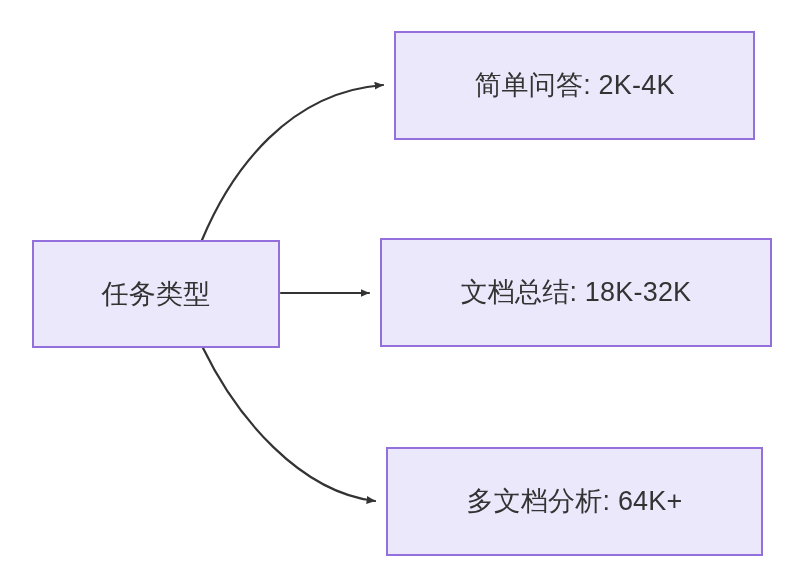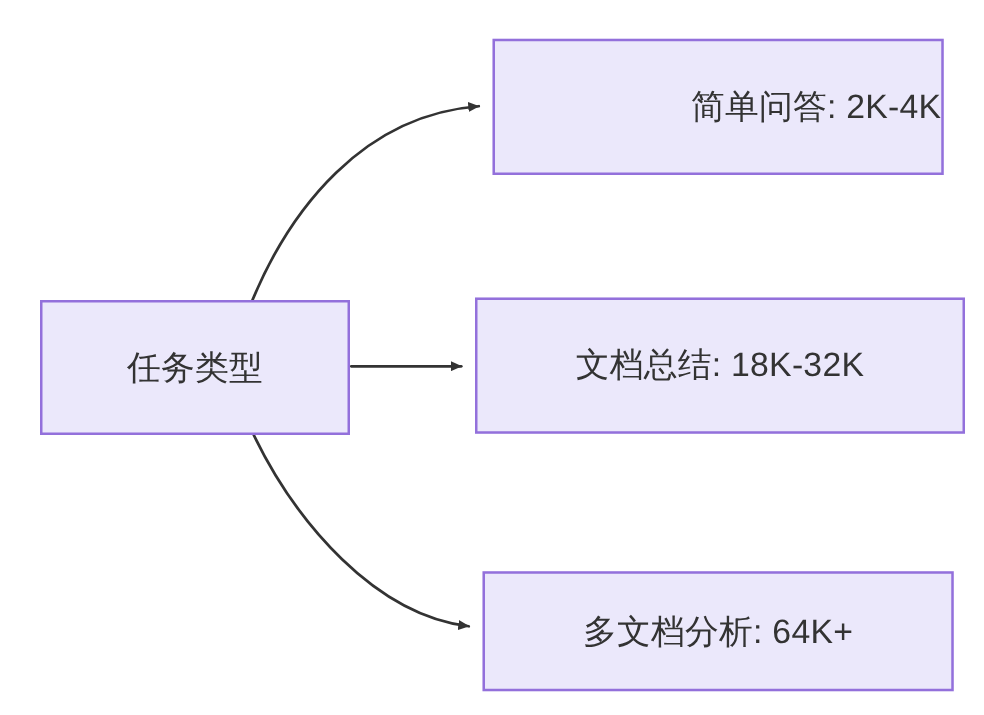--- a/index.html
+++ b/index.html
@@ -41,23 +41,23 @@
   .node-label {
     color: #333333;
     font-size: 27px;
     font-weight: 400;
     line-height: 1.2;
     letter-spacing: 0.2px;
     white-space: nowrap;
   }
   
   #node-task-type      { left: 32px;  top: 240px; width: 248px; height: 108px; align-items: center; }
-  #node-simple-qa      { left: 394px; top: 31px;  width: 361px; height: 109px; justify-content: flex-end; }
+  #node-simple-qa      { left: 394px; top: 31px;  width: 361px; height: 109px; }
   #node-doc-summary    { left: 380px; top: 238px; width: 392px; height: 109px; }
-  #node-multi-doc      { left: 386px; top: 457px; width: 377px; height: 96px; }
+  #node-multi-doc      { left: 386px; top: 447px; width: 377px; height: 109px; }
 </style>
 </head>
 <body>
 
 <div id="diagram-root">
 
   <svg id="edge-layer" viewBox="0 0 787 572" width="787" height="572" xmlns="http://www.w3.org/2000/svg">
     <defs>
       <marker id="arrowhead" markerWidth="9" markerHeight="8" refX="8.4" refY="4" orient="auto" markerUnits="userSpaceOnUse">
         <path d="M0,0 L9,4 L0,8 z" fill="#333333"></path>

